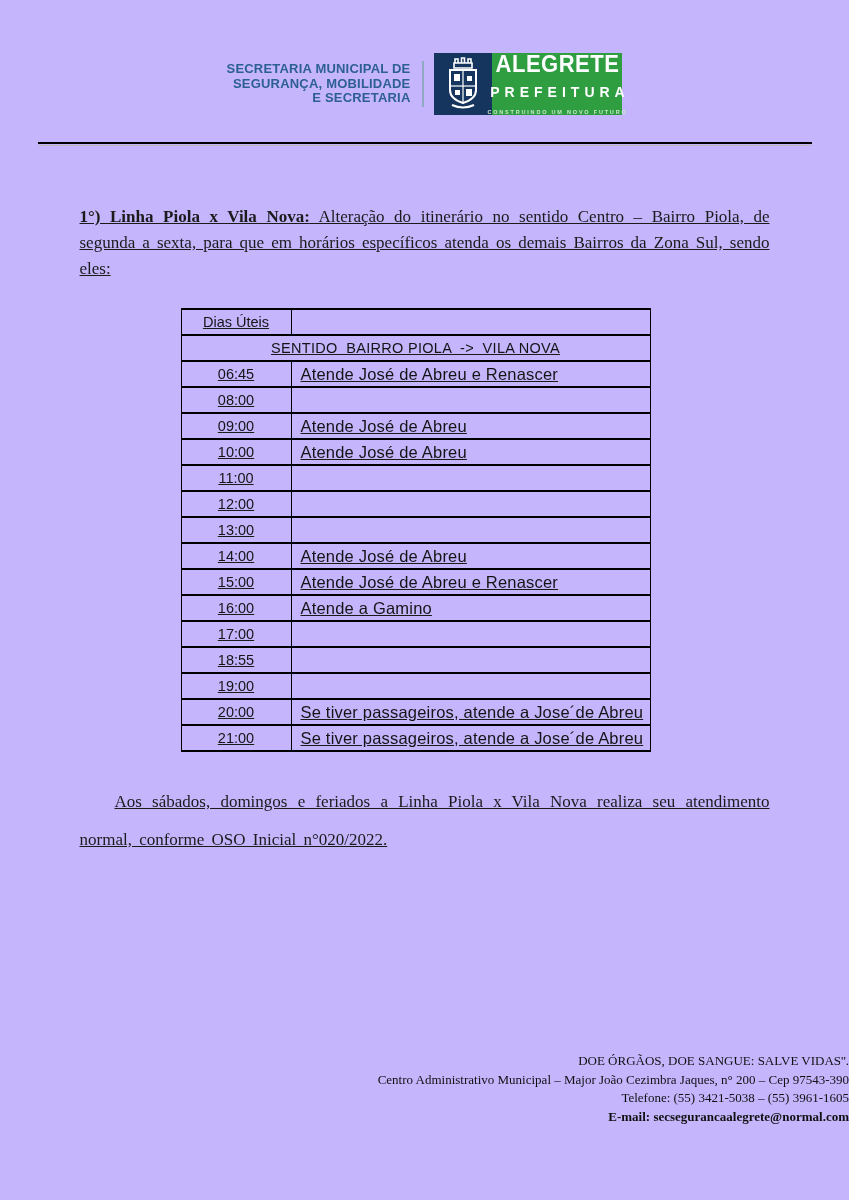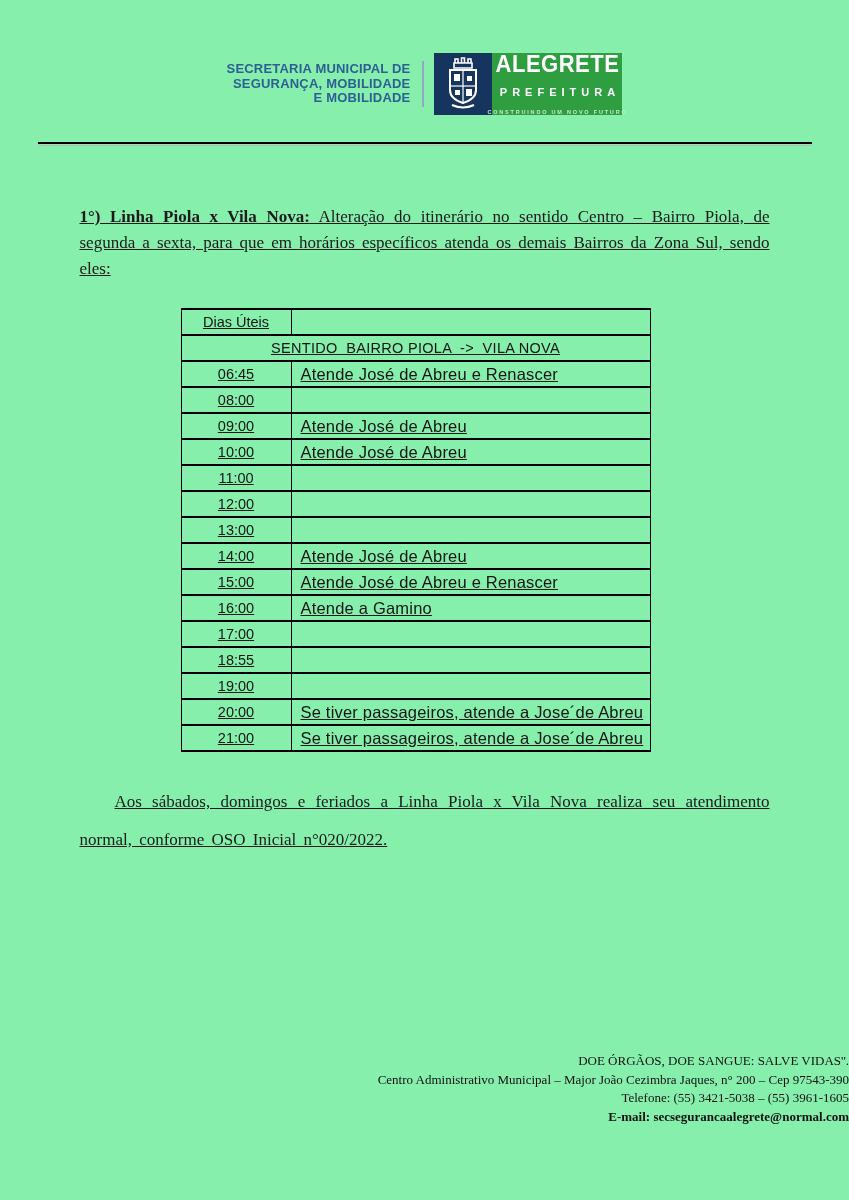--- a/index.html
+++ b/index.html
@@ -6,21 +6,21 @@
     --navy:#16355e;
     --green:#2f9e41;
     --org-blue:#2d5f94;
     --ink:#1b1b1b;
   }
   *{margin:0;padding:0;box-sizing:border-box;}
   html,body{background:#ffffff;}
   .page{
     position:relative;
     width:849px;height:1200px;
-    background:#86efac;
+    background:#c4b5fd;
     font-family:"Liberation Serif", serif;
     color:var(--ink);
     overflow:hidden;
     margin:0 auto;
   }
 
   
   .header{
     padding-top:53px;
     display:flex;
@@ -58,21 +58,21 @@
     font-weight:800;
     font-size:22px;
     line-height:1;
     color:#ffffff;
     letter-spacing:.5px;
     transform:scaleY(1.08);
   }
   .brand-sub{
     font-family:"Liberation Sans", sans-serif;
     font-weight:700;
-    font-size:11px;
+    font-size:14px;
     letter-spacing:5px;
     color:#ffffff;
     margin-top:4px;
     text-indent:5px;
   }
   .brand-tag{
     font-family:"Liberation Sans", sans-serif;
     font-weight:700;
     font-size:5.5px;
     letter-spacing:1.8px;
@@ -174,21 +174,21 @@
 </style>
 </head>
 <body>
 
 <div class="page">
 
   <div class="header">
     <div class="org-text">
       <div class="l1">SECRETARIA MUNICIPAL DE</div>
       <div class="l2">SEGURANÇA, MOBILIDADE</div>
-      <div class="l3">E MOBILIDADE</div>
+      <div class="l3">E SECRETARIA</div>
     </div>
     <div class="org-divider"></div>
     <div class="crest-box">
       <svg width="42" height="54" viewBox="0 0 42 54">
 
         <path d="M12 6 h18 v5 h-18 z M13 2 h3 v4 h-3 z M19.5 1 h3 v5 h-3 z M26 2 h3 v4 h-3 z" fill="none" stroke="#ffffff" stroke-width="1.6"></path>
 
         <path d="M8 13 h26 v20 q0 9 -13 13 q-13 -4 -13 -13 z" fill="none" stroke="#ffffff" stroke-width="2"></path>
 
         <line x1="21" y1="13" x2="21" y2="45" stroke="#ffffff" stroke-width="1.2"></line>

